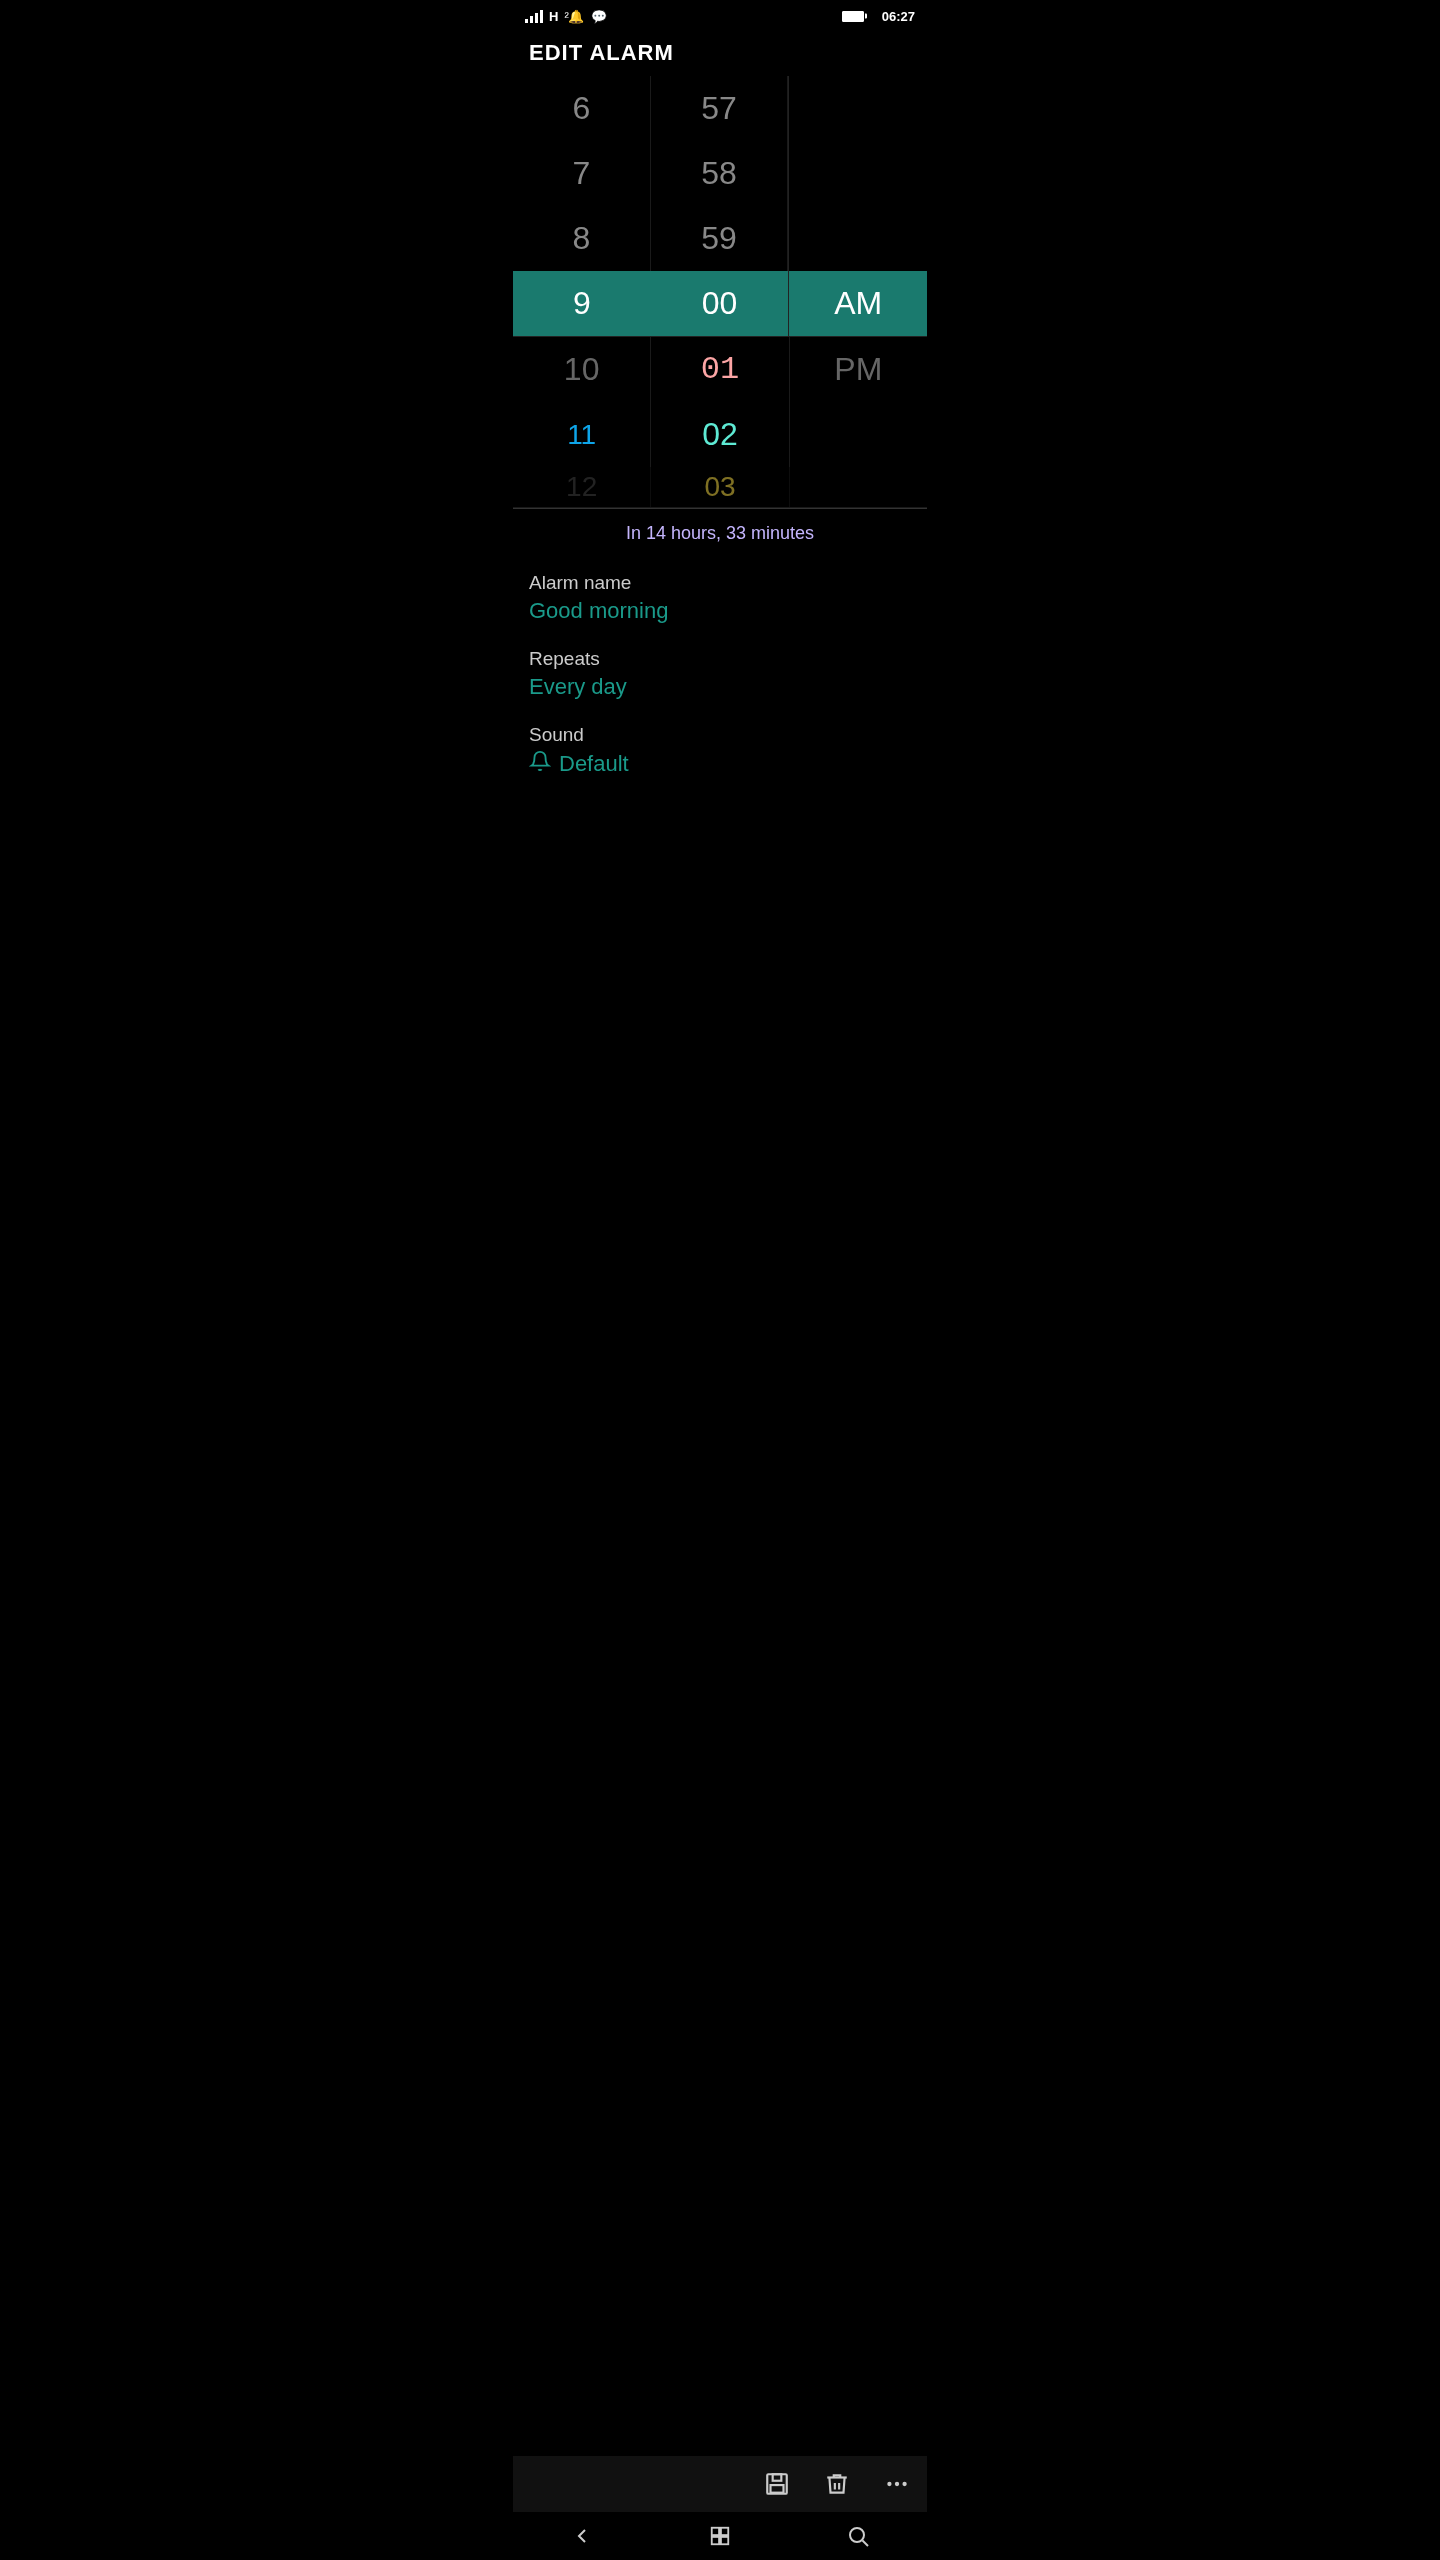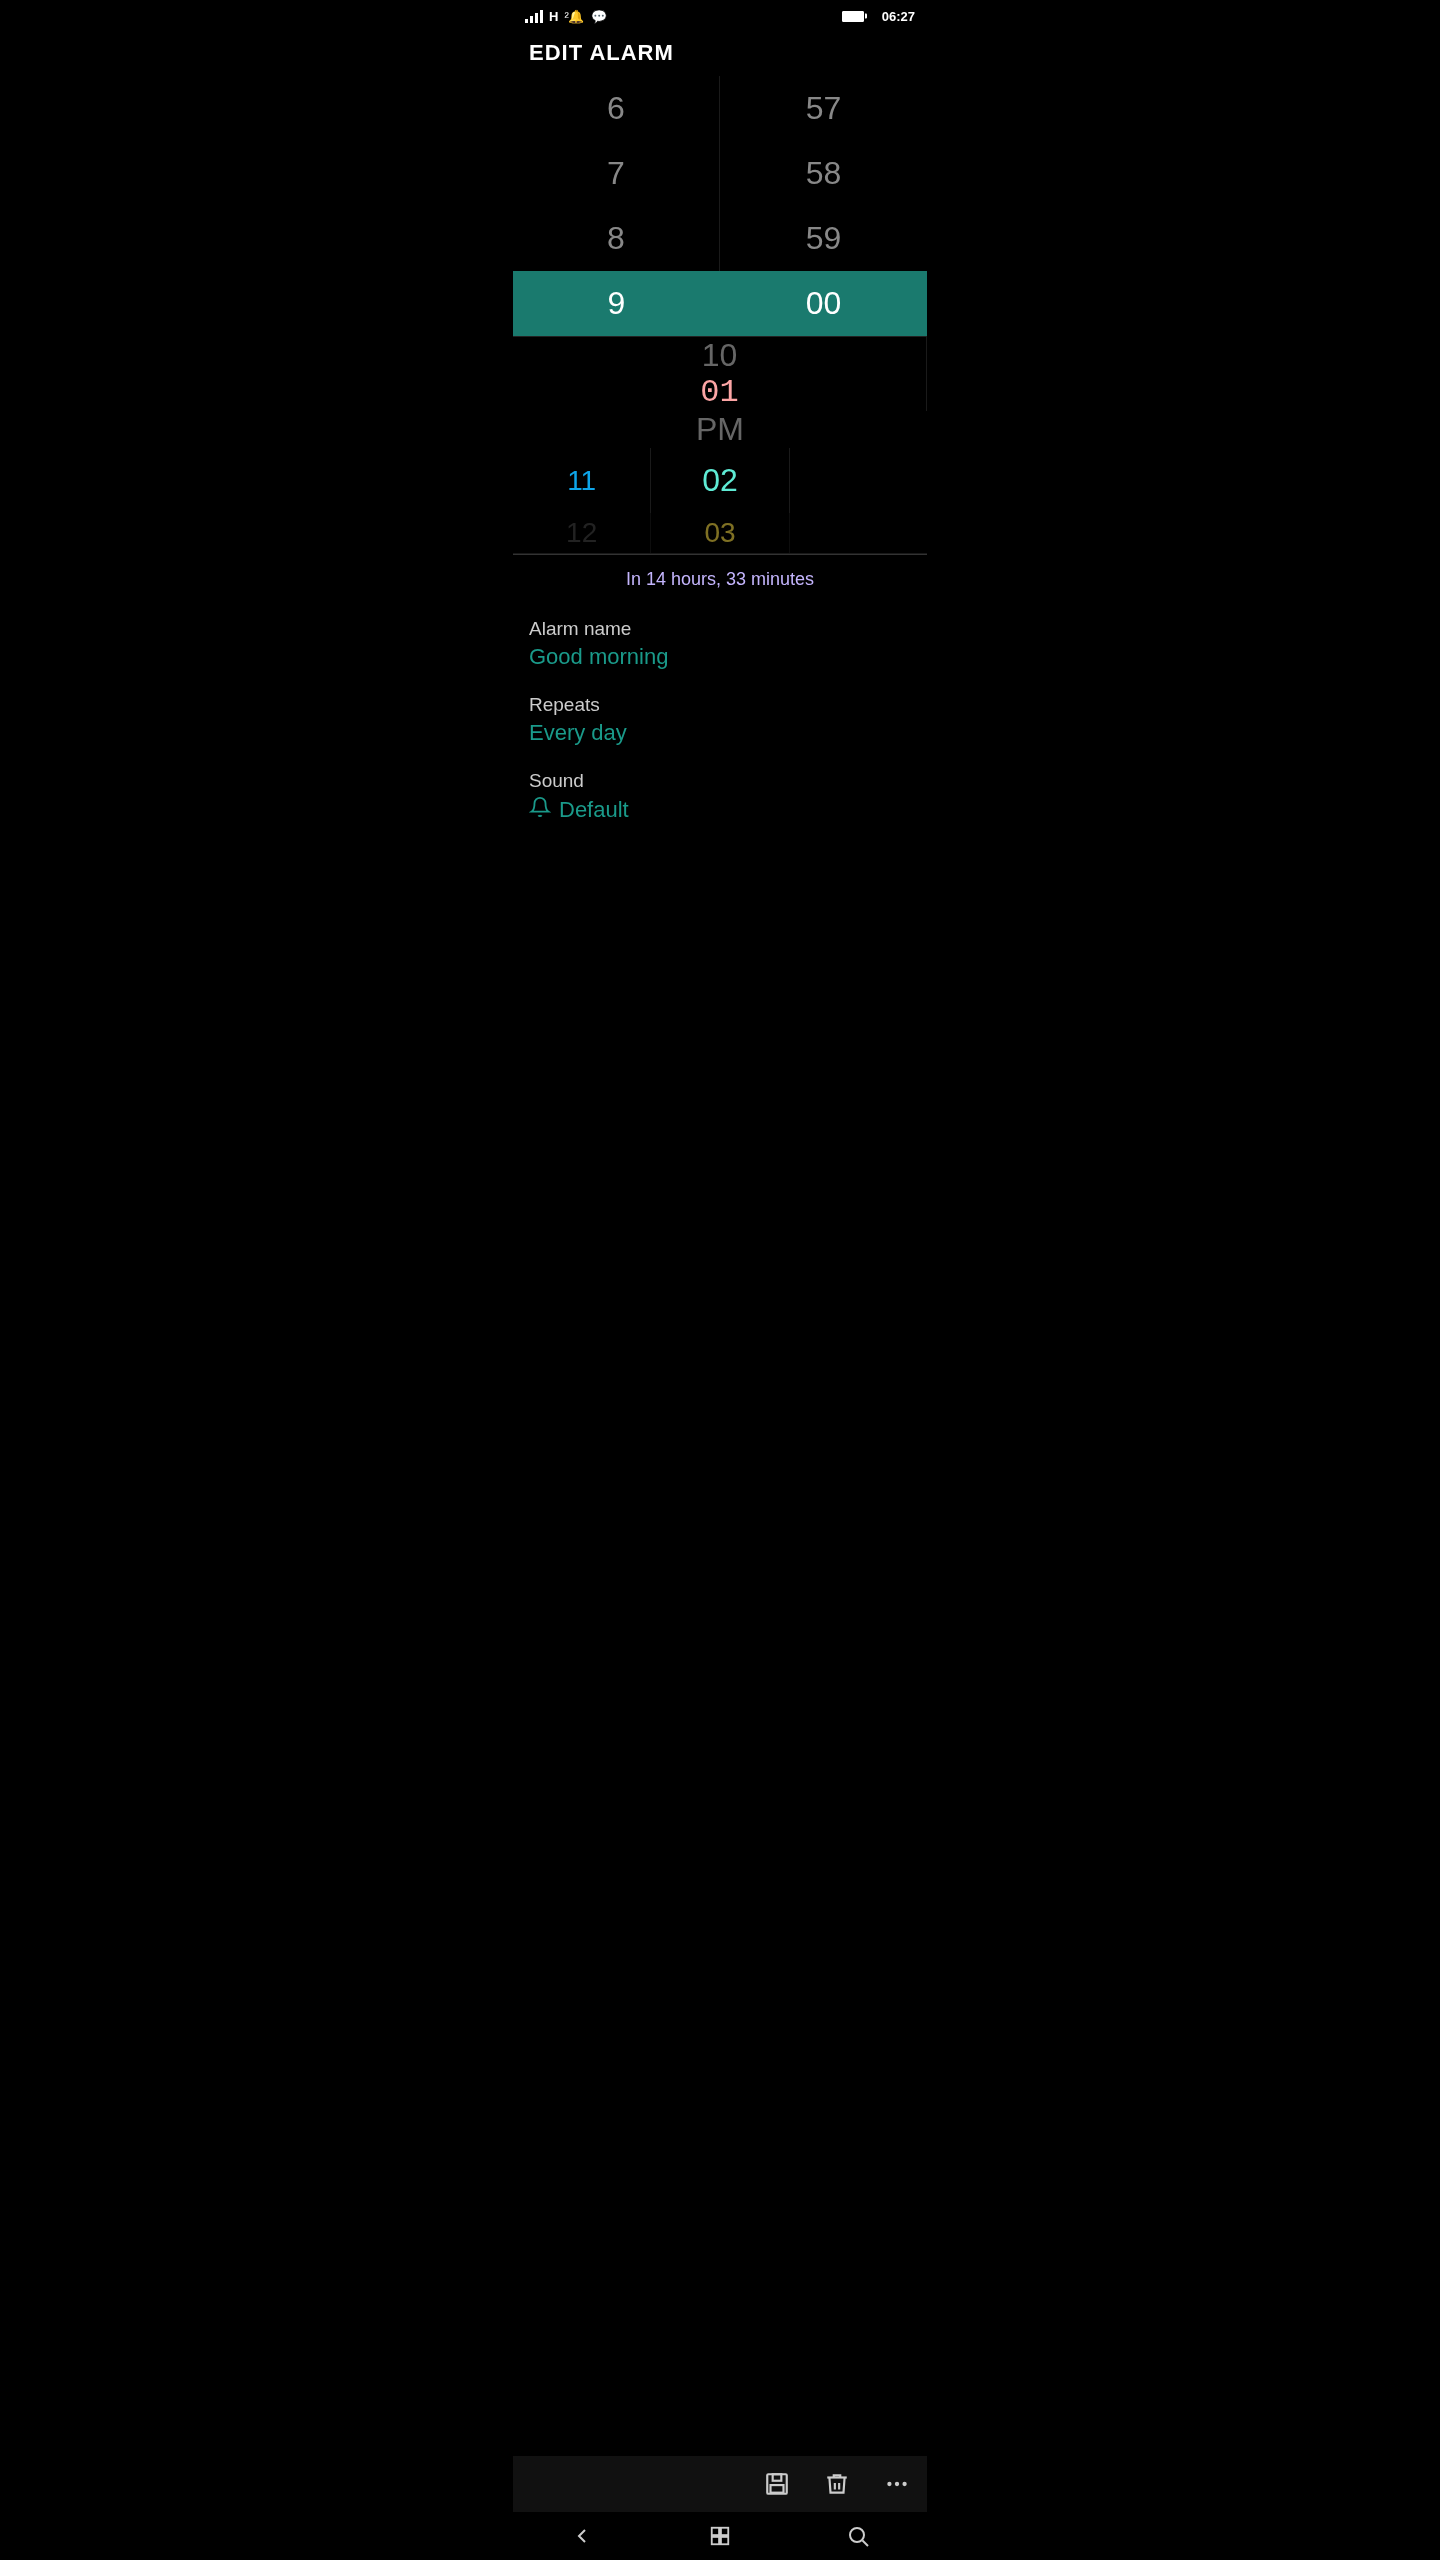--- a/index.html
+++ b/index.html
@@ -272,23 +272,27 @@
     <div class="picker-item selected">9</div>
   </div>
 
   <div class="picker-column">
     <div class="picker-item">57</div>
     <div class="picker-item">58</div>
     <div class="picker-item">59</div>
     <div class="picker-item selected">00</div>
   </div>
 
-</div>
-
-<div style="display:flex; background:#000; border-top:1px solid #222;flex-direction:column;">
+  <div class="picker-column ampm">
+    <div class="picker-item ampm-item" style="height:195px; color:#888; font-size:28px;"></div>
+    <div class="picker-item ampm-item selected">AM</div>
+  </div>
+</div>
+
+<div style="display:flex; background:#000; border-top:1px solid #222;">
   <div style="flex:1; height:65px; display:flex; align-items:center; justify-content:center; font-size:32px; color:#666; border-right:1px solid #1a1a1a;">10</div>
   <div style="flex:1; height:65px; display:flex; align-items:center; justify-content:center; font-size:32px; color:#fca5a5; border-right:1px solid #1a1a1a;font-family:Liberation Mono, monospace;">01</div>
   <div style="flex:1; height:65px; display:flex; align-items:center; justify-content:center; font-size:32px; color:#666;">PM</div>
 </div>
 
 <div style="display:flex; background:#000;">
   <div style="flex:1; height:65px; display:flex; align-items:center; justify-content:center; font-size:28px; color:#0ea5e9; border-right:1px solid #1a1a1a;text-align:right;">11</div>
   <div style="flex:1; height:65px; display:flex; align-items:center; justify-content:center; font-size:32px; color:#5eead4; border-right:1px solid #1a1a1a;">02</div>
   <div style="flex:1; height:65px;"></div>
 </div>

